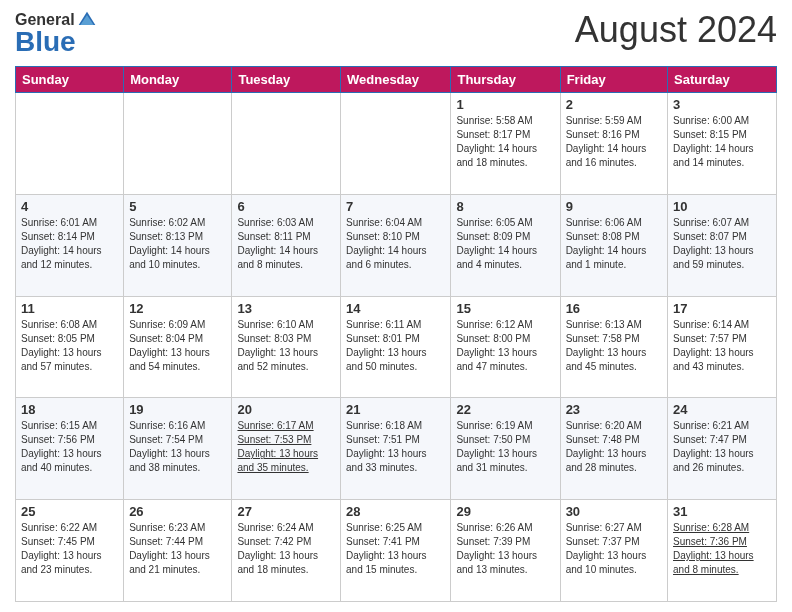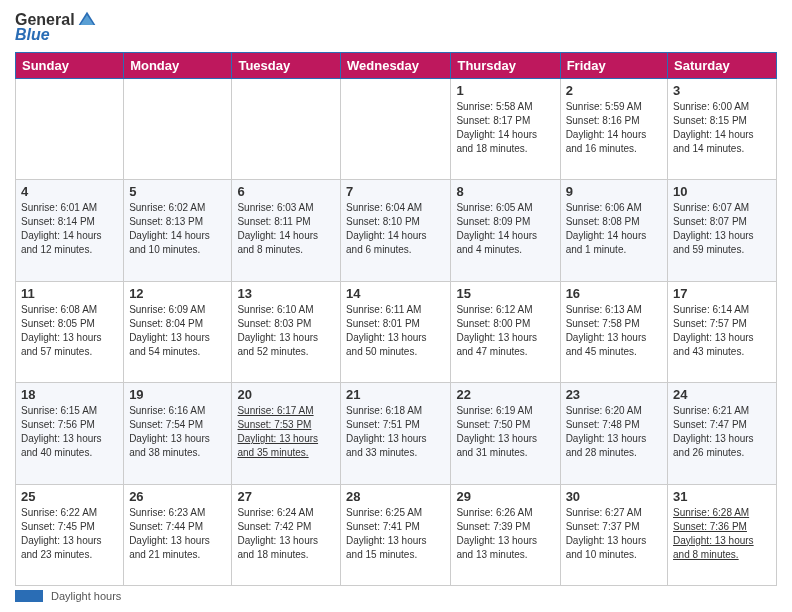--- a/index.html
+++ b/index.html
@@ -32,24 +32,23 @@
       display: flex;
       align-items: center;
       gap: 0;
     }
     .logo-general {
       font-size: 16px;
       font-weight: bold;
       color: #333;
     }
     .logo-blue {
-      font-size: 16px;
+      font-size: 28px;
       font-weight: bold;
       color: #2a6db5;
-      font-style: italic;
     }
     .logo-icon {
       width: 20px;
       height: 20px;
       margin-left: 2px;
     }
     .title-section {
       text-align: right;
     }
     .month-year {
@@ -134,20 +133,21 @@
       <div class="logo-text">
         <span class="logo-general">General</span>
         <svg class="logo-icon" viewBox="0 0 24 24" xmlns="http://www.w3.org/2000/svg">
           <polygon points="12,2 22,18 2,18" fill="#2a6db5"></polygon>
           <polygon points="12,6 20,18 4,18" fill="#5a9fd4"></polygon>
         </svg>
       </div>
       <span class="logo-blue" style="margin-top:-4px;">Blue</span>
     </div>
     <div class="title-section">
+      <div class="month-year">August 2024</div>
     </div>
   </div>
 
   <div class="calendar">
     <table class="cal-table">
       <thead>
         <tr>
         <th>Sunday</th>
             <th>Monday</th>
             <th>Tuesday</th>
@@ -293,17 +293,13 @@
 and 10 minutes.</span></td>
             <td><span class="day-num">31</span><span class="day-detail" style="white-space: pre-line; text-decoration: underline;">Sunrise: 6:28 AM
 Sunset: 7:36 PM
 Daylight: 13 hours
 and 8 minutes.</span></td>
           </tr>
         </tbody>
     </table>
   </div>
 
-  <div class="footer">
-    <span class="legend-box"></span>
-    <span>Daylight hours</span>
-  </div>
 </div>
 
 </body></html>

